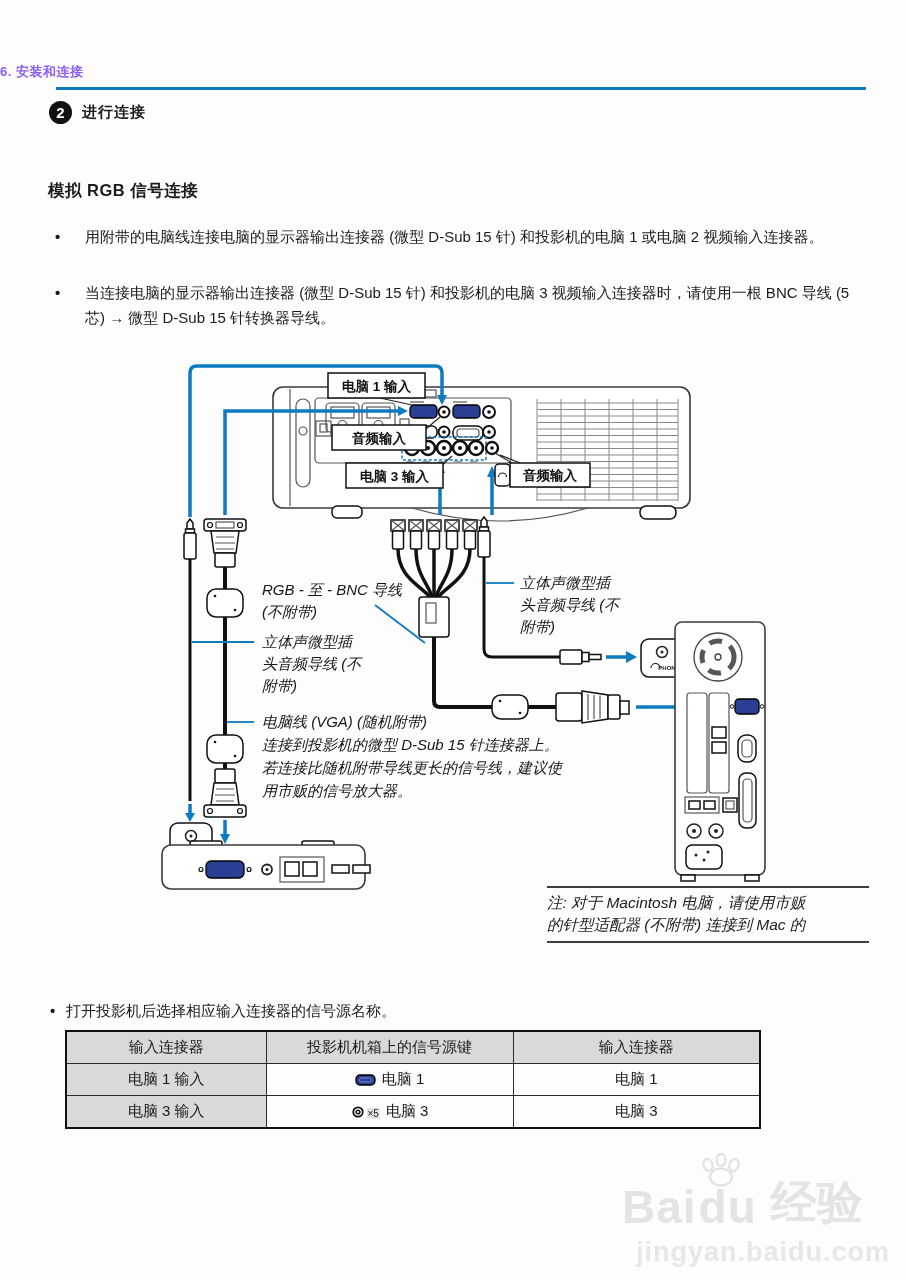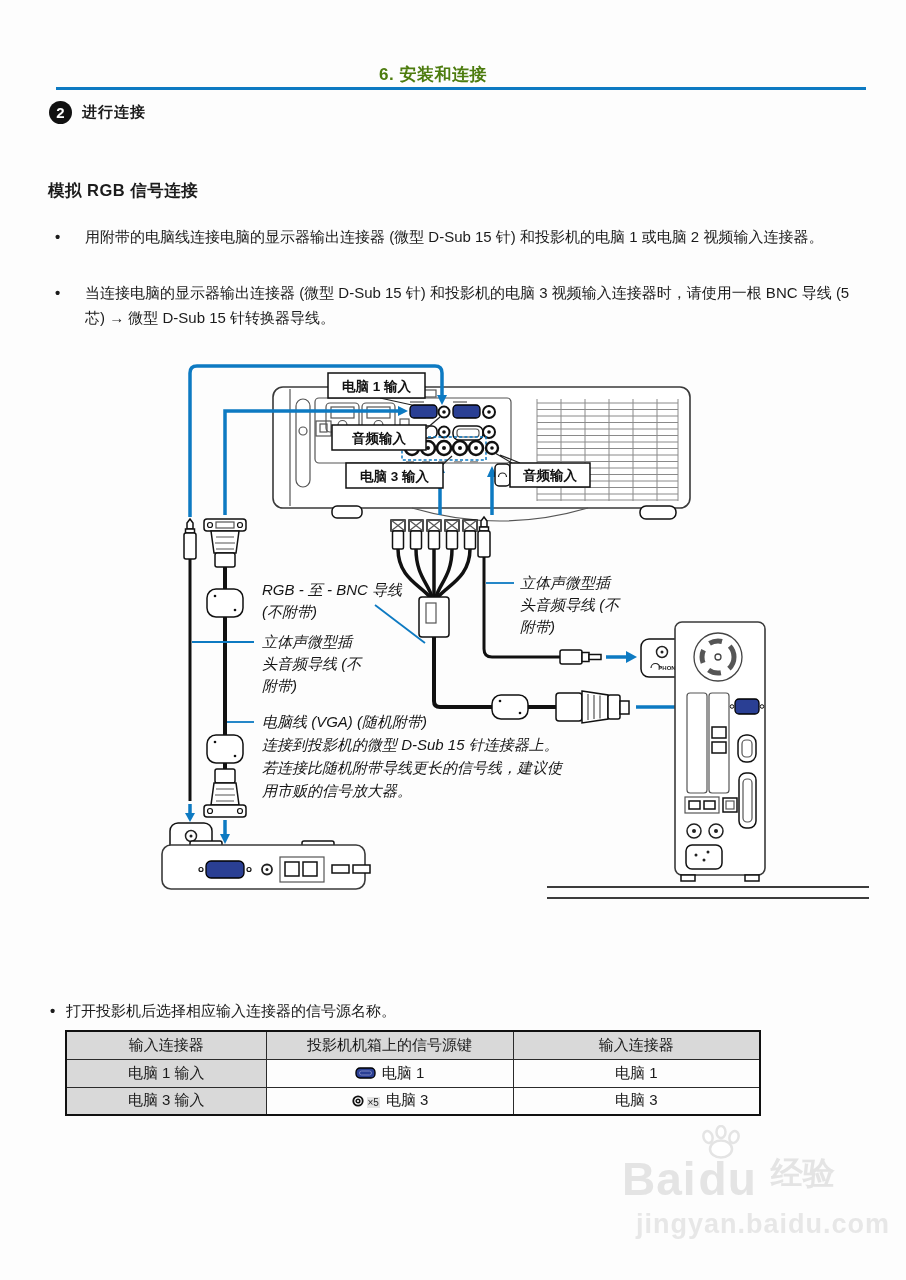--- a/index.html
+++ b/index.html
@@ -1,55 +1,55 @@
 <!DOCTYPE html>
 <html><head>
 <meta charset="utf-8">
 <style>
   * { margin:0; padding:0; box-sizing:border-box; }
   body { background:#888; font-family:"Liberation Sans","DejaVu Sans",sans-serif; }
   .page { position:relative; width:906px; height:1280px; background:#fdfdfd; margin:0 auto; overflow:hidden; color:#1b1b1b; }
 
-  .chapter { position:absolute; top:63px; left:0; width:866px; text-align:center; font-size:17px; font-weight:800; color:#4d7c0f; letter-spacing:.5px; }
+  .chapter { position:absolute; top:63px; left:0; width:866px; text-align:left; font-size:13px; font-weight:800; color:#8b5cf6; letter-spacing:.5px; }
   .rule { position:absolute; top:87px; left:56px; width:810px; height:3px; background:#0d7ac2; }
 
   .title-row { position:absolute; top:101px; left:49px; display:flex; align-items:center; gap:10px; }
   .num-badge { width:23px; height:23px; border-radius:50%; background:#111; color:#fff; font-size:15px; font-weight:800; display:flex; align-items:center; justify-content:center; }
   .title-text { font-size:15px; font-weight:800; letter-spacing:1px; }
 
   .intro { position:absolute; top:143px; left:50px; width:815px; font-size:15px; line-height:25px; }
 
   .sec-head { position:absolute; top:180px; left:48px; font-size:16.5px; font-weight:800; letter-spacing:.5px; }
 
   .bullet { position:absolute; left:55px; width:805px; display:flex; font-size:15px; line-height:25px; }
   .bullet .dot { width:30px; flex:0 0 30px; font-weight:700; }
   #b1 { top:224px; } #b2 { top:280px; } #b3 { top:998px; left:50px; }
   #b3 .dot { width:16px; flex:0 0 16px; }
 
   .diagram { position:absolute; left:40px; top:345px; width:840px; height:648px; }
 
   .note-box { position:absolute; left:547px; top:886px; width:322px; border-top:2px solid #3c3c3c; border-bottom:2px solid #3c3c3c; padding:4px 0 5px 0; font-style:italic; font-size:15.5px; line-height:22px; }
 
   table.sig { position:absolute; left:65px; top:1030px; width:694px; border-collapse:collapse; table-layout:fixed; font-size:15px; }
-  table.sig td, table.sig th { border:1.5px solid #2b2b2b; text-align:center; font-weight:400; padding:0; }
+  table.sig td, table.sig th { border:1.5px solid #2b2b2b; text-align:center; font-weight:400; padding:6px; }
   table.sig { border:2px solid #111; }
   table.sig tr.hdr td { background:#d9d9d9; height:28px; }
   table.sig tr.row { height:28px; }
   table.sig td.c1 { background:#d9d9d9; }
   .cellflex { display:flex; align-items:center; justify-content:center; gap:6px; }
   .x5 { font-size:10px; background:#e3e3e3; padding:0 1px; color:#222; position:relative; top:2px; margin-left:-4px; }
 
   .pageno { position:absolute; left:0; top:1193px; width:906px; text-align:center; font-size:21px; font-weight:800; }
 
   .wm { position:absolute; left:622px; top:1152px; width:270px; color:#e4e4e4; user-select:none; }
-  .wm-row { display:flex; align-items:flex-start; }
+  .wm-row { display:flex; align-items:flex-end;margin-top:20px; }
   .wm-bai, .wm-du { font-size:46px; font-weight:800; letter-spacing:1px; }
   .wm-du-wrap { position:relative; margin-left:2px; }
   .wm-paw { position:absolute; top:-27px; left:0px; }
-  .wm-cn { font-size:32px; font-weight:800; margin-left:14px; }
+  .wm-cn { font-size:46px; font-weight:800; margin-left:14px; }
   .wm-url { font-size:27px; font-weight:700; letter-spacing:1px; margin-top:3px; padding-left:14px; color:#e7e7e7; }
 
   
   .oln { fill:#fff; stroke:#3a3a3a; stroke-width:1.6; }
   .thin { fill:none; stroke:#555; stroke-width:1.2; }
   .blueln { fill:none; stroke:#0d7ac2; stroke-width:3.5; }
   .bluefill { fill:#0d7ac2; stroke:none; }
   .cable { fill:none; stroke:#111; }
   .part { fill:#fff; stroke:#111; stroke-width:1.5; }
   .vgaport { fill:#2a3f94; stroke:#000; stroke-width:1.3; }
@@ -360,20 +360,22 @@
       <text class="ital" x="222" y="451">用市贩的信号放大器。</text>
 
       <path class="leader" d="M446 238 H474"></path>
       <text class="ital" x="480" y="243">立体声微型插</text>
       <text class="ital" x="480" y="265">头音频导线 (不</text>
       <text class="ital" x="480" y="287">附带)</text>
     </g>
   </svg>
 
   <div class="note-box">
+    <div>注: 对于 Macintosh 电脑，请使用市贩</div>
+    <div>的针型适配器 (不附带) 连接到 Mac 的</div>
   </div>
 
   <div class="bullet" id="b3">
     <span class="dot">•</span>
     <span>打开投影机后选择相应输入连接器的信号源名称。</span>
   </div>
 
   <table class="sig">
     <colgroup>
         <col style="width:200px">

